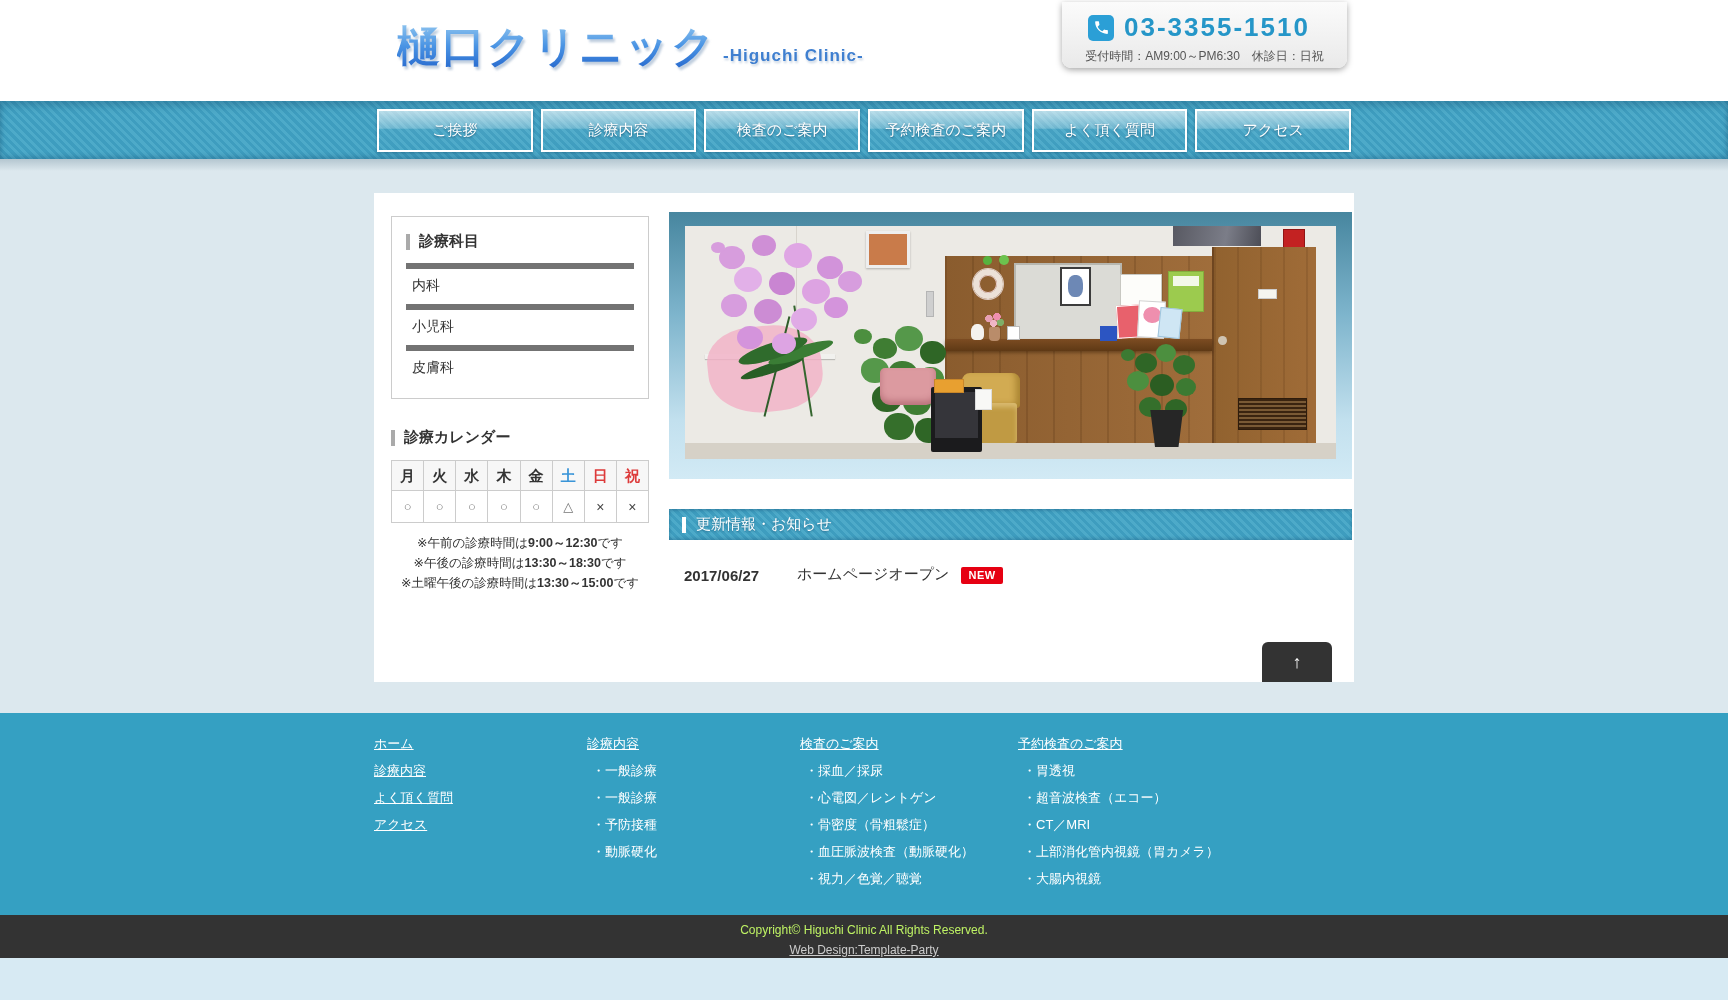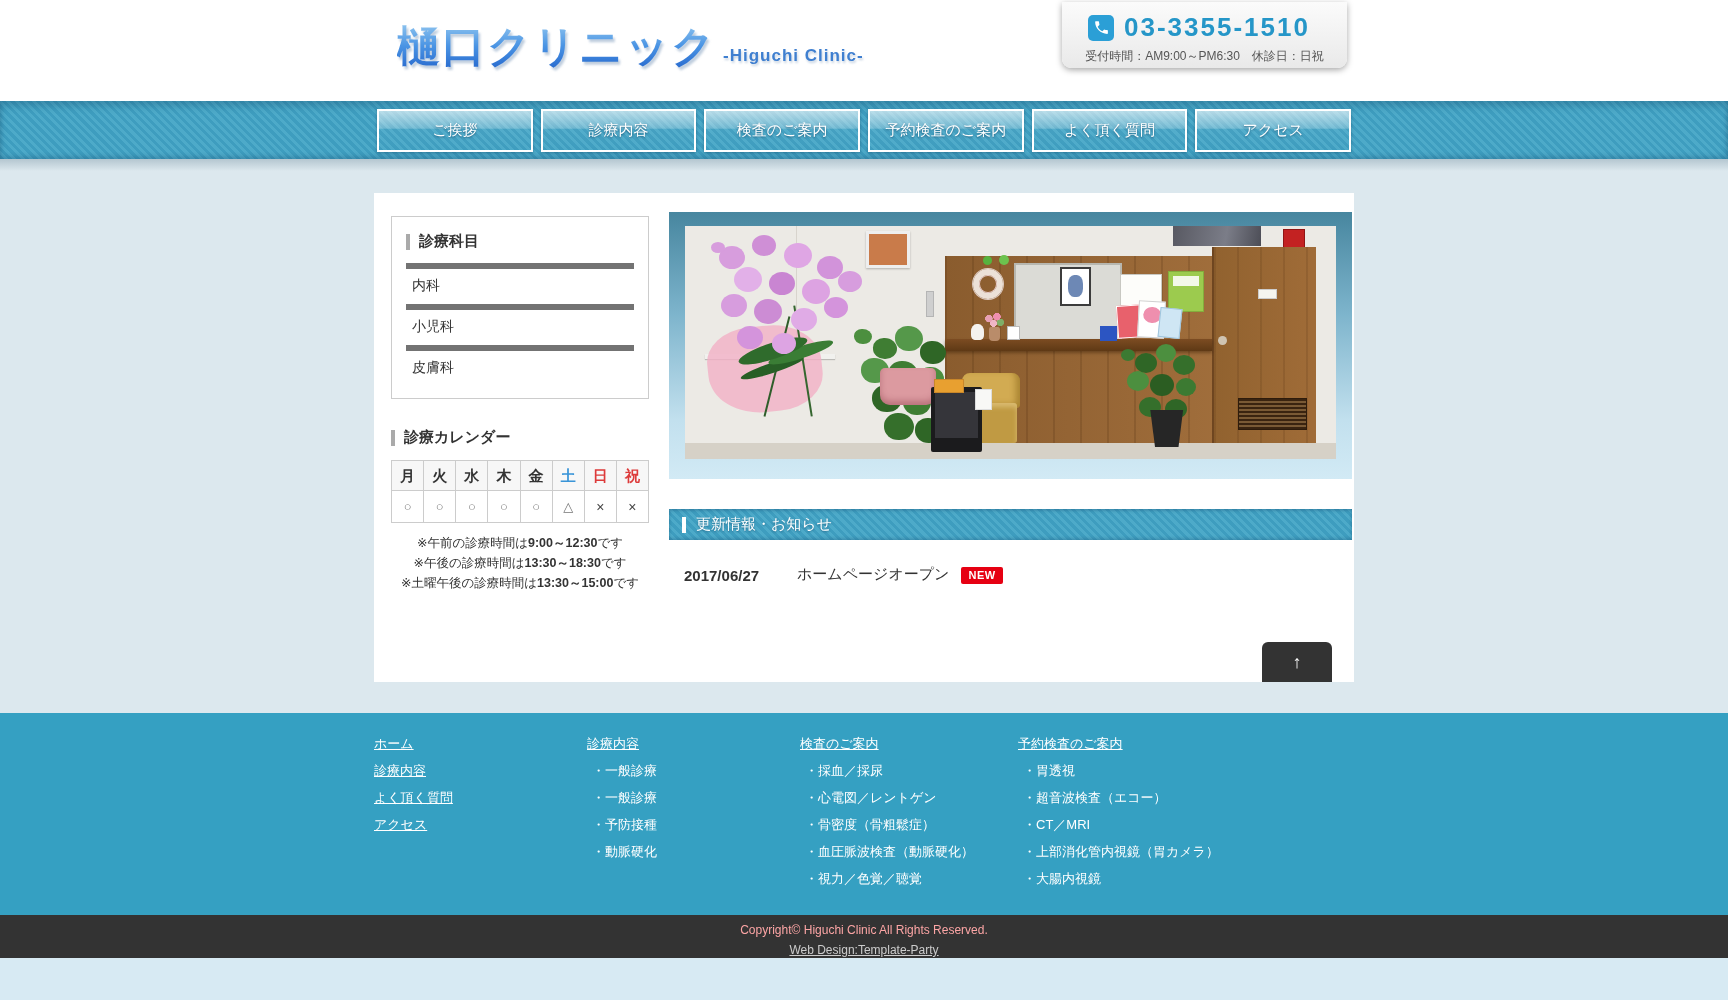--- a/index.html
+++ b/index.html
@@ -146,21 +146,21 @@
     font-size:18px; text-decoration:none; cursor:pointer; }
 
   
   .footer { height:202px; background:#35a0c2; }
   .footer .wrap { padding-top:22px; display:flex; }
   .fcol1 { width:213px; } .fcol2 { width:213px; } .fcol3 { width:218px; } .fcol4 { flex:1; }
   .flink { display:block; color:#fff; font-size:13px; text-decoration:underline; margin-bottom:9px; cursor:pointer; }
   .fitem { color:#fff; font-size:13px; margin:0 0 9px 5px; }
 
   .copyright { height:43px; background:#333; text-align:center; padding-top:6px; }
-  .cp1 { color:#fca5a5; font-size:12px; line-height:19px; }
+  .cp1 { color:#bef264; font-size:12px; line-height:19px; }
   .cp2 { color:#ccc; font-size:12px; line-height:19px; text-decoration:underline; cursor:pointer; display:inline-block; }
   .bottomstrip { height:67px; background:#d7eaf3; }
 </style>
 </head>
 <body>
 
 <div class="page">
 
   <div class="header">
     <div class="wrap">

